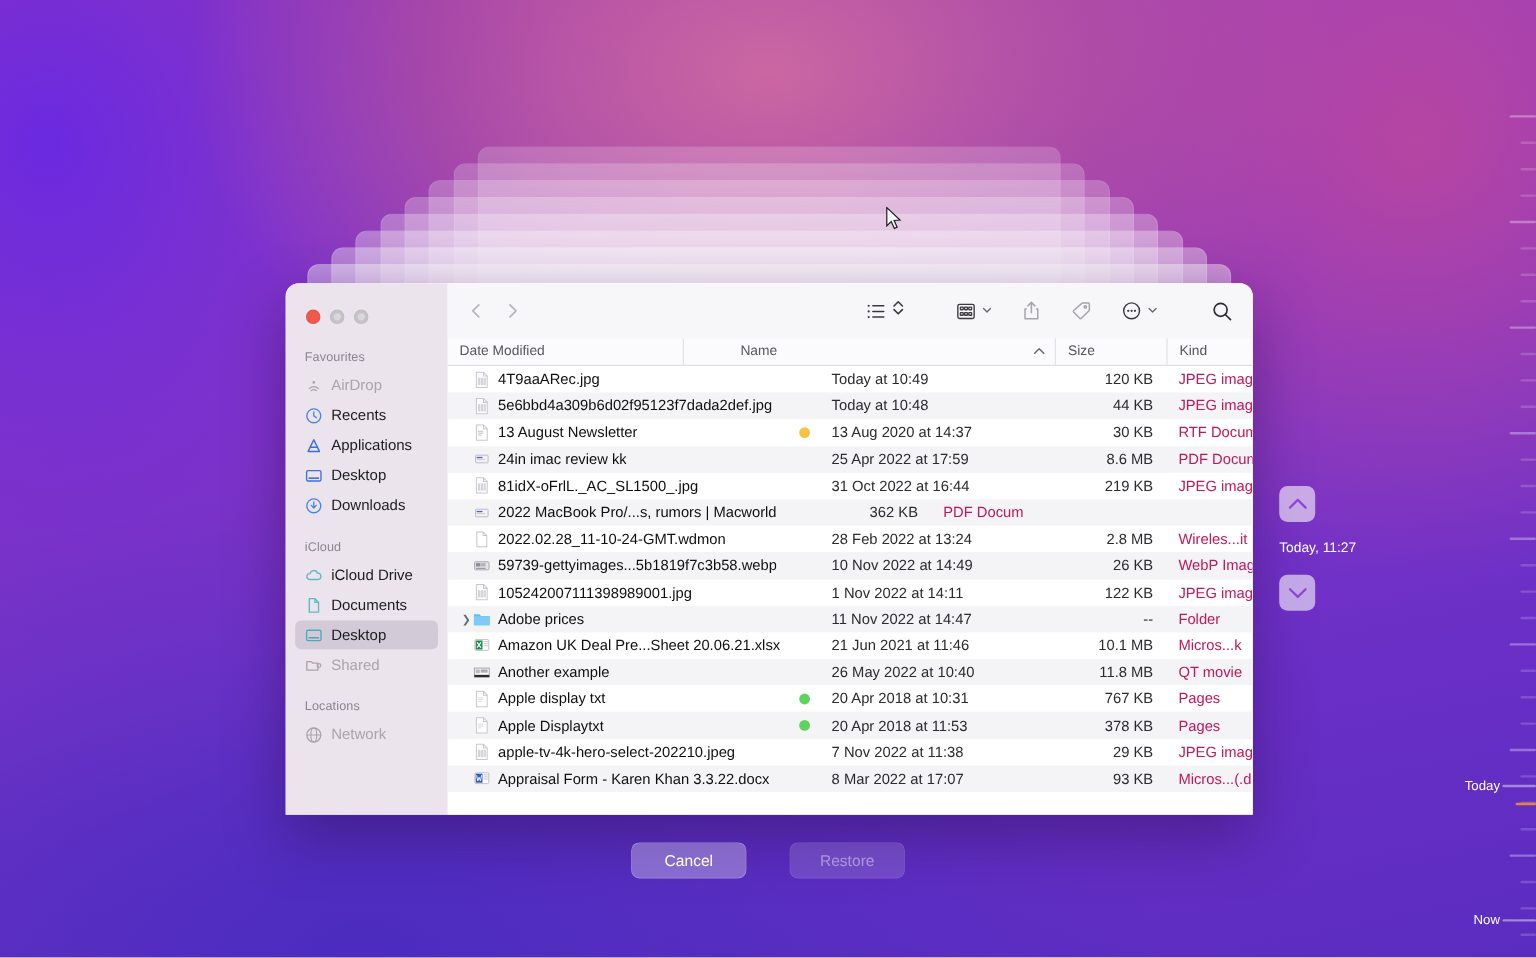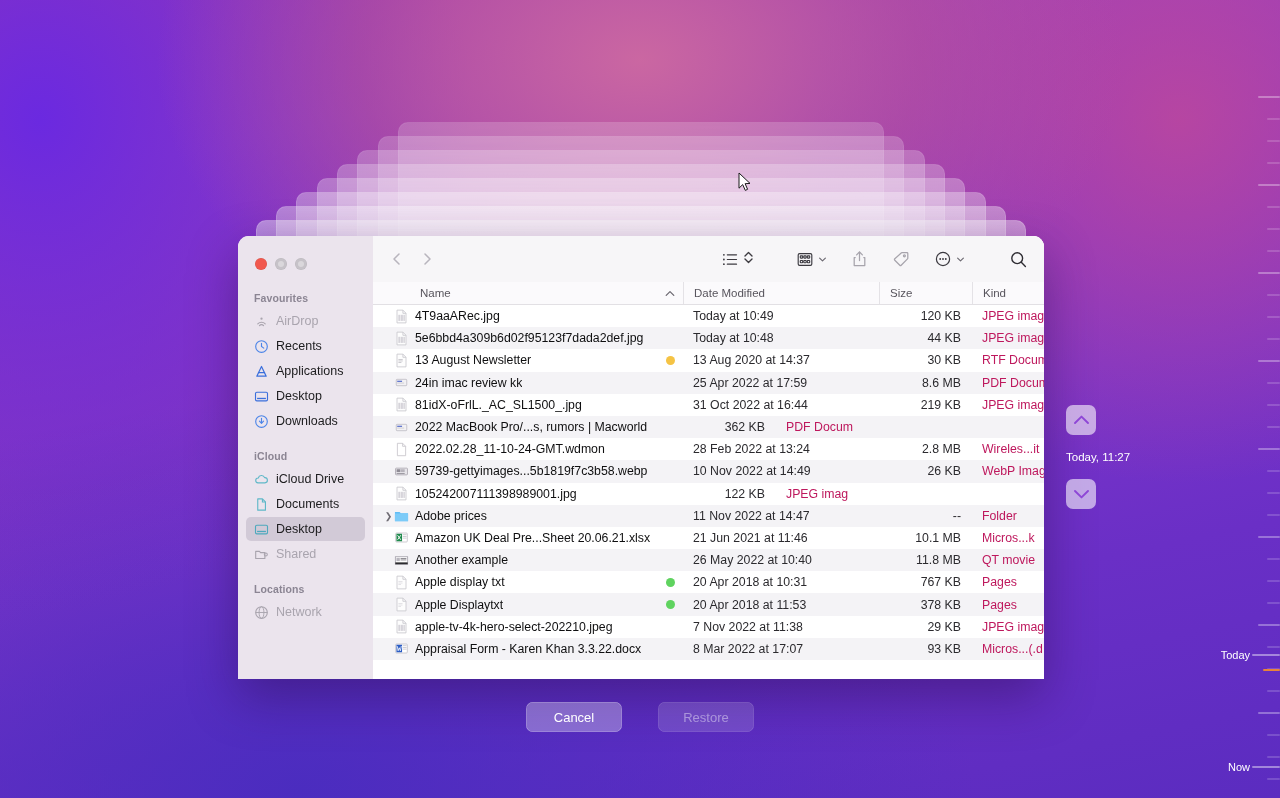--- a/index.html
+++ b/index.html
@@ -50,21 +50,21 @@
   }
   .traffic-lights { display: flex; gap: 8px; padding: 22px 0 0 17px; height: 46px; }
   .tl { width: 12px; height: 12px; border-radius: 50%; position: relative; }
   .tl.red    { background: #f1584e; box-shadow: inset 0 0 0 0.5px rgba(0,0,0,0.10); }
   .tl.dim    { background: #c6c2c8; box-shadow: inset 0 0 0 0.5px rgba(0,0,0,0.06); }
   .tl.dim::before {
     content:""; position:absolute; inset:3px; border-radius:50%;
     background: rgba(255,255,255,0.35);
   }
   .sb-section {
-    font-size: 10.5px; font-weight: bold; color: #8b8593;
+    font-size: 10.5px; font-weight: normal; color: #8b8593;
     padding: 10px 0 4px 16px; letter-spacing: 0.1px;
   }
   .sb-item {
     display: flex; align-items: center; gap: 7px;
     height: 24px; margin: 1px 8px; padding-left: 8px;
     border-radius: 5px; font-size: 12.5px; color: #1c1c1e;
     white-space: nowrap;
   }
   .sb-item.selected { background: rgba(160,150,170,0.33); }
   .sb-item.disabled { color: #a9a4ae; }
@@ -404,30 +404,30 @@
                 <g fill="none" stroke="#2e2c32" stroke-width="1.4" stroke-linecap="round">
                   <circle cx="8.2" cy="8.2" r="5.4"></circle>
                   <path d="M12.3 12.3 16.4 16.4"></path>
                 </g>
               </svg>
           </div>
         </div>
       </div>
 
       <div id="col-header">
+        <div class="col date">
+          <span>Date Modified</span>
+        </div>
         <div class="col name">
           <span>Name</span>
           <span class="sort-caret">
             <svg width="10" height="7" viewBox="0 0 10 7">
                 <path d="M1.2 5.4 5 1.6l3.8 3.8" fill="none" stroke="#6b6870" stroke-width="1.25" stroke-linecap="round" stroke-linejoin="round"></path>
               </svg>
           </span>
-        </div>
-        <div class="col date">
-          <span>Date Modified</span>
         </div>
         <div class="col size">
           <span>Size</span>
         </div>
         <div class="col kind">
           <span>Kind</span>
         </div>
       </div>
 
       <div id="file-list">
@@ -566,20 +566,21 @@
                 <path d="M3.2 1.2h6.3l3.3 3.3v10.3H3.2z" fill="#fdfdfd" stroke="#c9c7cd" stroke-width="0.9"></path>
                 <path d="M9.5 1.2v3.4h3.3" fill="none" stroke="#c9c7cd" stroke-width="0.9"></path>
                 <g fill="#d6d4da">
                   <rect x="4.6" y="6.2" width="2.2" height="6.5"></rect>
                   <rect x="7.3" y="6.2" width="2.2" height="6.5"></rect>
                   <rect x="10" y="6.2" width="1.6" height="6.5"></rect>
                 </g>
               </svg>
               <span class="fname">105242007111398989001.jpg</span>
             </div>
+            <div class="cell date">1 Nov 2022 at 14:11</div>
             <div class="cell size">122 KB</div>
             <div class="cell kind">JPEG imag</div>
           </div>
           <div class="row alt">
             <div class="cell name">
               <span class="disc">❯</span>
               <svg class="fico" viewBox="0 0 16 16">
                 <path d="M1 4.2h5l1.3 1.5h7.7v8.3H1z" fill="#61bdf5"></path>
                 <path d="M1 5.9h14v8.1H1z" fill="#7ccbf8"></path>
               </svg>

